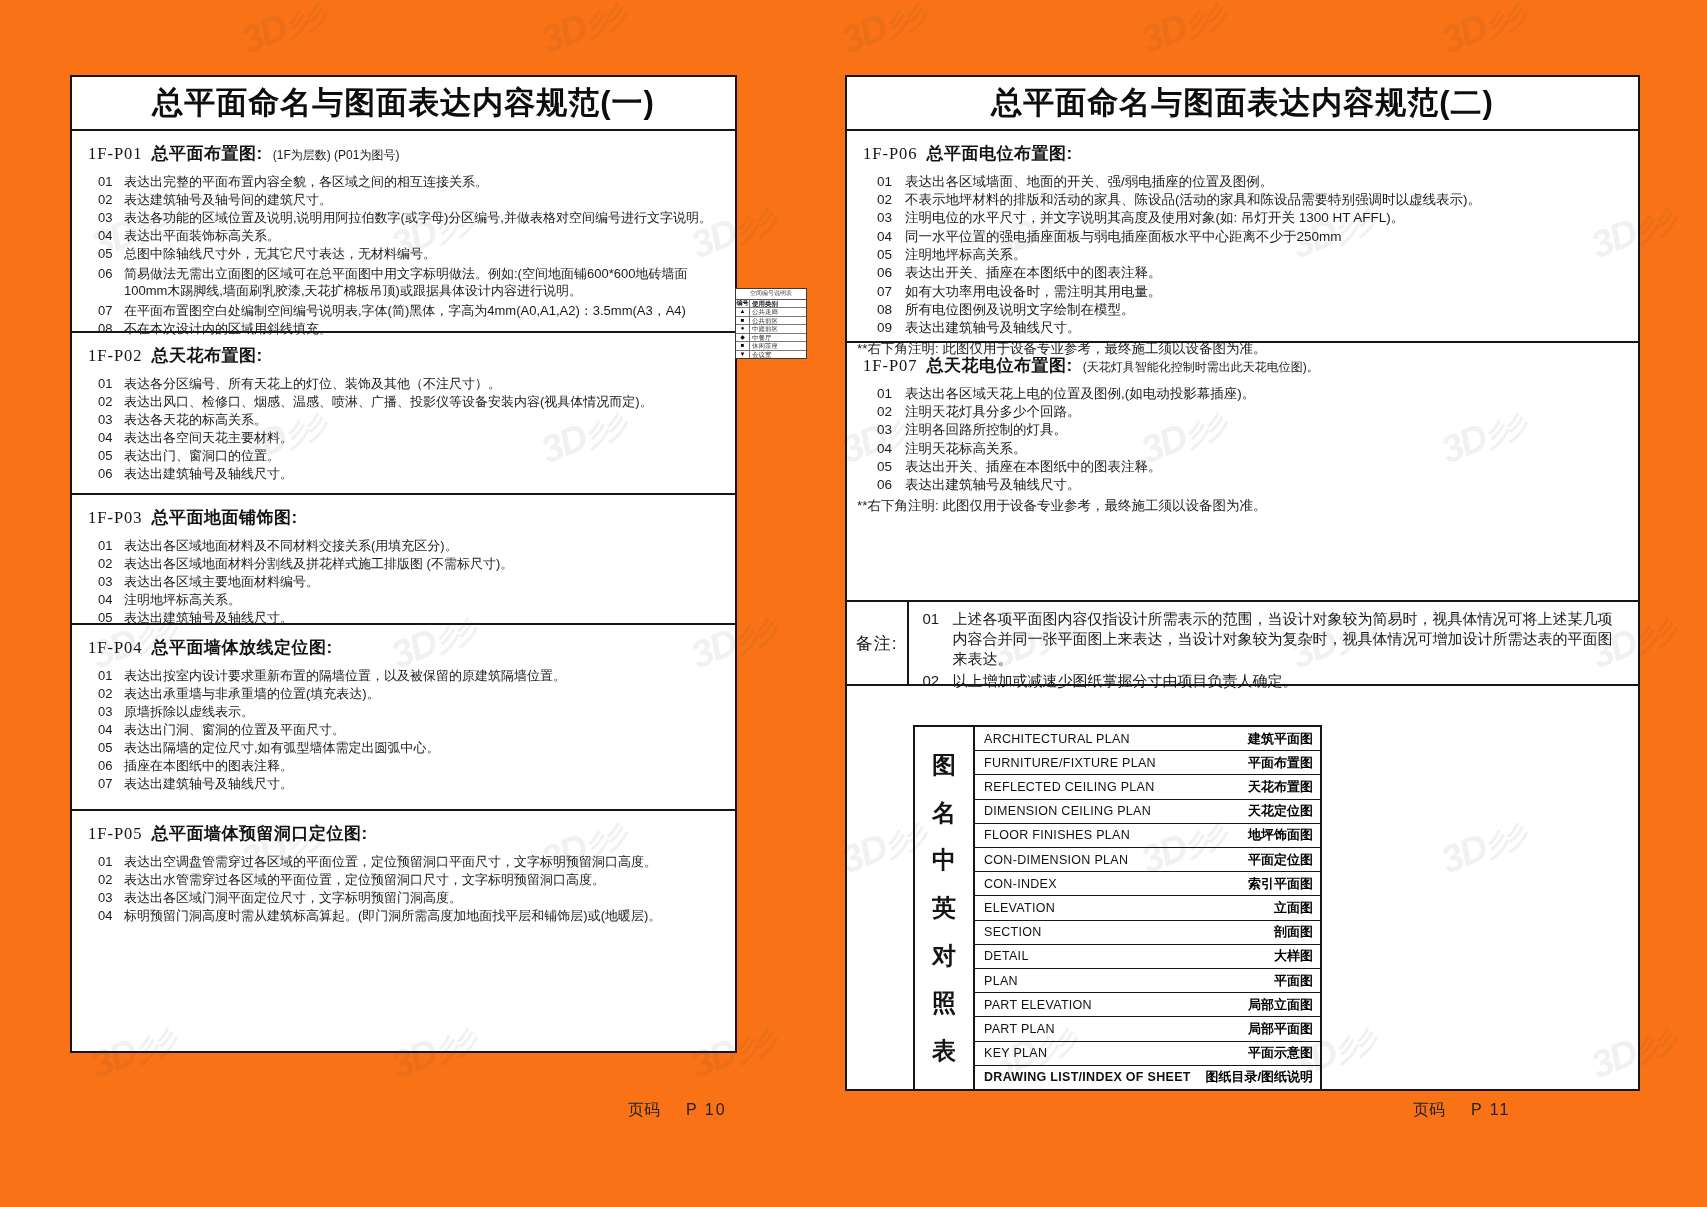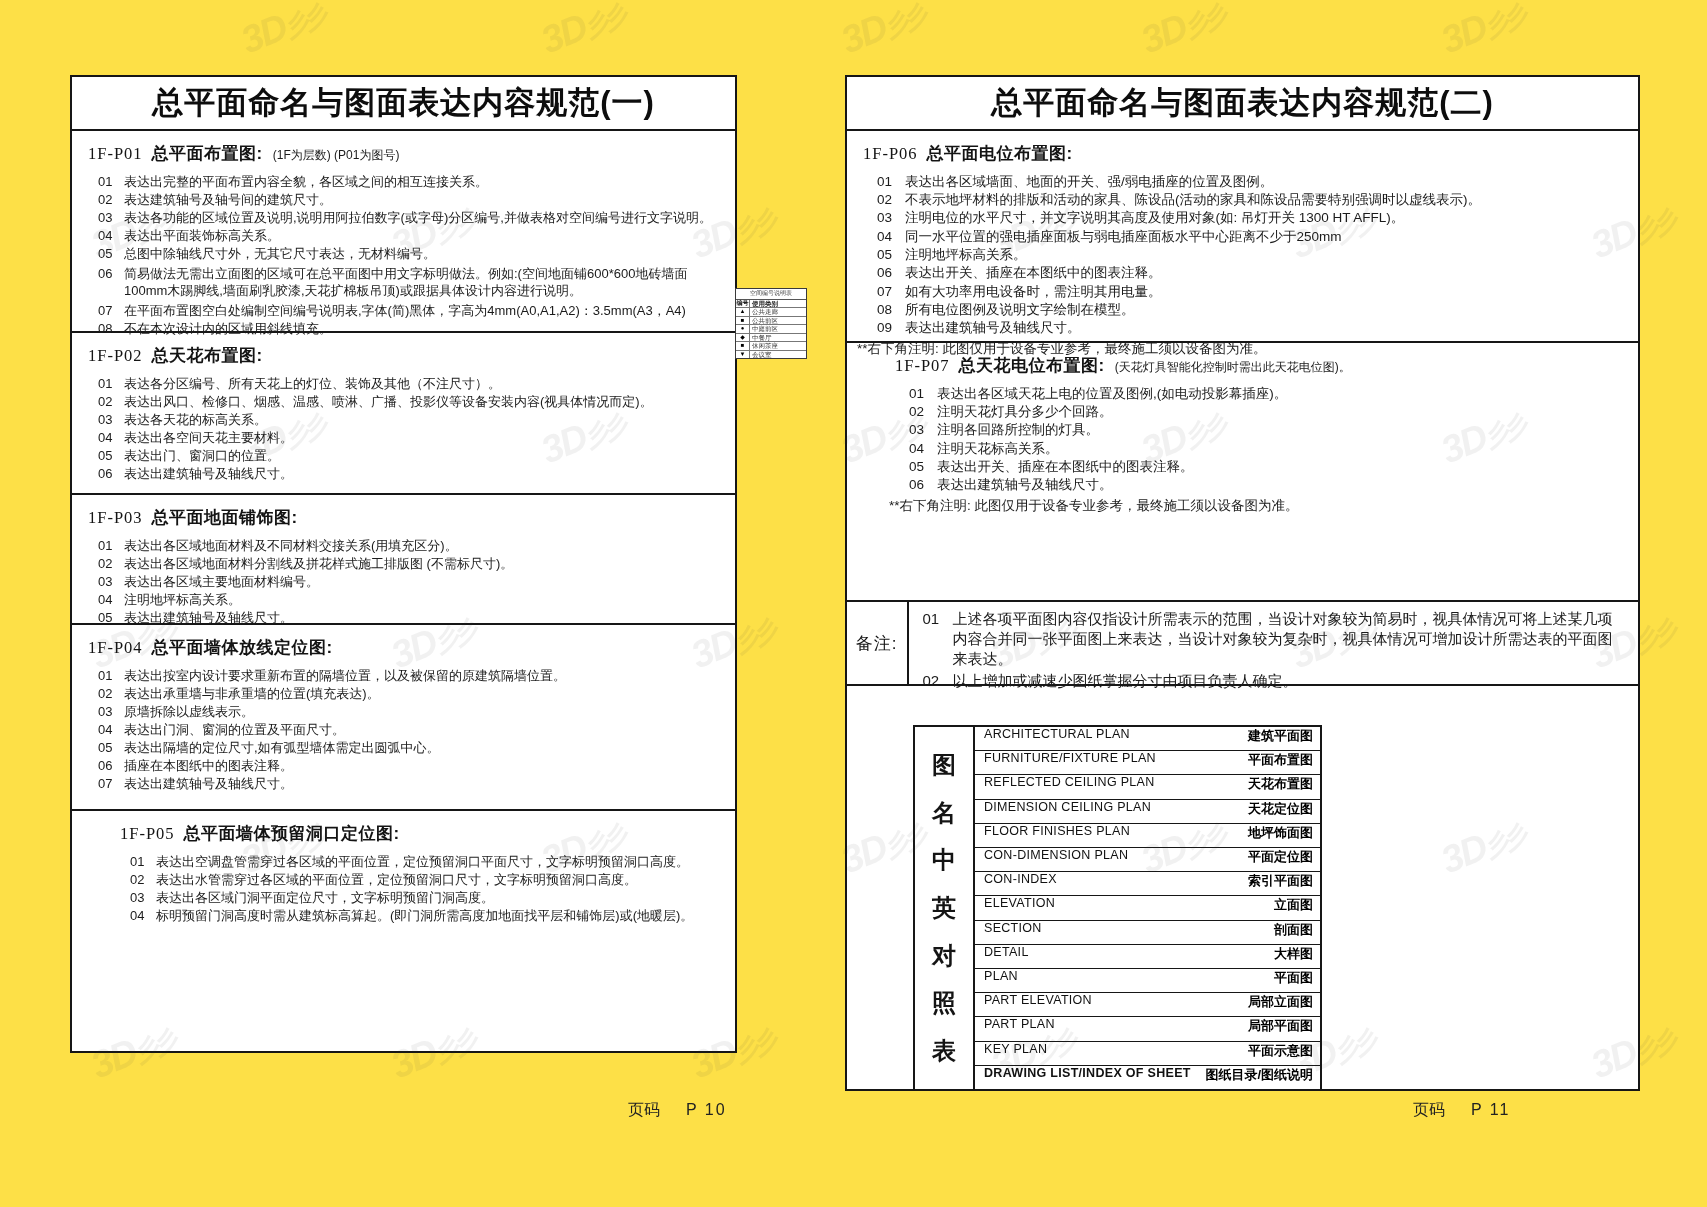--- a/index.html
+++ b/index.html
@@ -1,31 +1,31 @@
 <!DOCTYPE html>
 <html><head>
 <meta charset="utf-8">
 <style>
   html,body{margin:0;padding:0;background:#e8e8e8;}
-  .canvas{position:relative;width:1707px;height:1207px;background:#fde047;overflow:hidden;
+  .canvas{position:relative;width:1707px;height:1207px;background:#f97316;overflow:hidden;
           font-family:"Liberation Sans","DejaVu Sans",sans-serif;color:#141414;}
   
   #wm-layer{position:absolute;inset:0;z-index:6;pointer-events:none;}
   .wm{position:absolute;transform:rotate(-22deg);color:rgba(60,60,60,0.07);
       font-weight:bold;font-style:italic;font-size:38px;letter-spacing:-2px;white-space:nowrap;}
   .wm .acc{font-size:26px;font-style:normal;letter-spacing:-6px;}
   
   .page{position:absolute;background:#ffffff;border:2.5px solid #161616;box-sizing:border-box;z-index:2;}
   #left-page{left:70px;top:75px;width:667px;height:978px;}
   #right-page{left:845px;top:75px;width:795px;height:1016px;}
   .page-title{height:52px;border-bottom:2.5px solid #161616;display:flex;align-items:center;
               justify-content:center;font-size:31px;font-weight:bold;letter-spacing:1px;color:#0d0d0d;}
   
   .section{box-sizing:border-box;border-bottom:2px solid #161616;overflow:visible;padding-top:6px;}
-  .section:last-child{border-bottom:none;padding-left:32px;}
+  .section:last-child{border-bottom:none;}
   .sec-head{padding:5px 0 5px 16px;white-space:nowrap;}
   .sec-code{font-family:"Liberation Serif","DejaVu Serif",serif;font-size:16.5px;letter-spacing:1px;}
   .sec-name{font-size:17px;font-weight:bold;margin-left:9px;letter-spacing:0.5px;}
   .sec-note{font-size:12px;margin-left:10px;color:#1c1c1c;}
   .item{position:relative;padding-left:52px;margin-top:4.5px;font-size:13px;line-height:13.5px;
         white-space:nowrap;color:#1b1b1b;}
   .item .no{position:absolute;left:26px;top:0;}
   .item.wrap{white-space:normal;line-height:17.5px;width:600px;}
   .rp .item{padding-left:58px;font-size:13.5px;margin-top:4.8px;}
   .rp .item .no{left:30px;}
@@ -49,21 +49,21 @@
   .remark-item{position:relative;padding-left:44px;font-size:15px;line-height:20px;width:660px;
                margin-bottom:2px;color:#1b1b1b;}
   .remark-item .no{position:absolute;left:14px;top:0;}
   
   #glossary{position:absolute;left:66px;top:648px;width:409px;height:366px;box-sizing:border-box;
             border:2px solid #161616;display:flex;background:#fff;}
   #glossary-label{width:60px;border-right:2px solid #161616;display:flex;flex-direction:column;
                   justify-content:space-around;align-items:center;font-size:24px;font-weight:600;
                   padding:14px 0;box-sizing:border-box;}
   #glossary-rows{flex:1;display:flex;flex-direction:column;}
-  .g-row{flex:1;display:flex;border-bottom:1.5px solid #161616;padding:0 7px 0 9px;}
+  .g-row{flex:1;display:flex;align-items:center;border-bottom:1.5px solid #161616;padding:0 7px 0 9px;}
   .g-row:last-child{border-bottom:none;}
   .g-en{font-size:12.5px;letter-spacing:0.3px;color:#111;}
   .g-zh{margin-left:auto;font-size:13px;font-weight:bold;color:#000;}
   .g-row.bold .g-en{font-weight:bold;}
   
   .footer{position:absolute;top:1100px;font-size:16px;color:#222;z-index:3;white-space:nowrap;}
   #footer-left{left:628px;}
   #footer-right{left:1413px;}
   .footer .pg{margin-left:26px;letter-spacing:2px;}
 </style>

